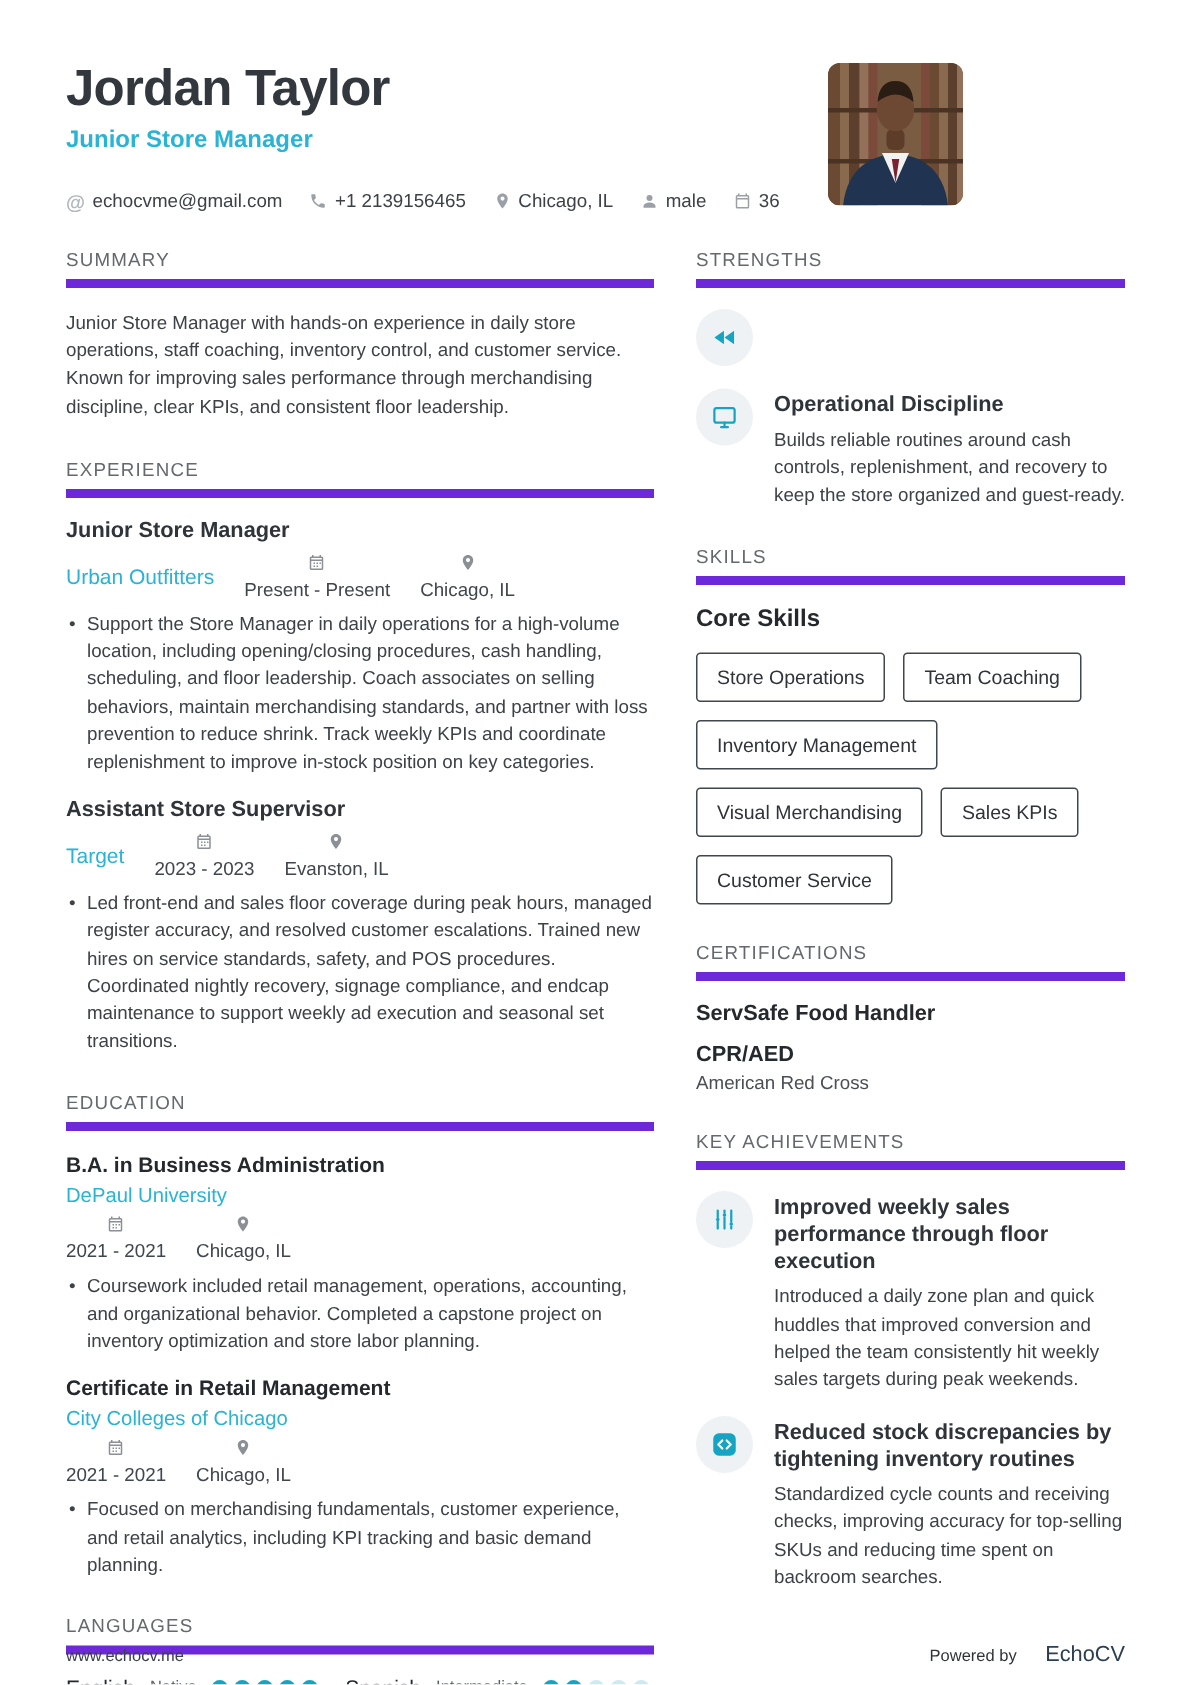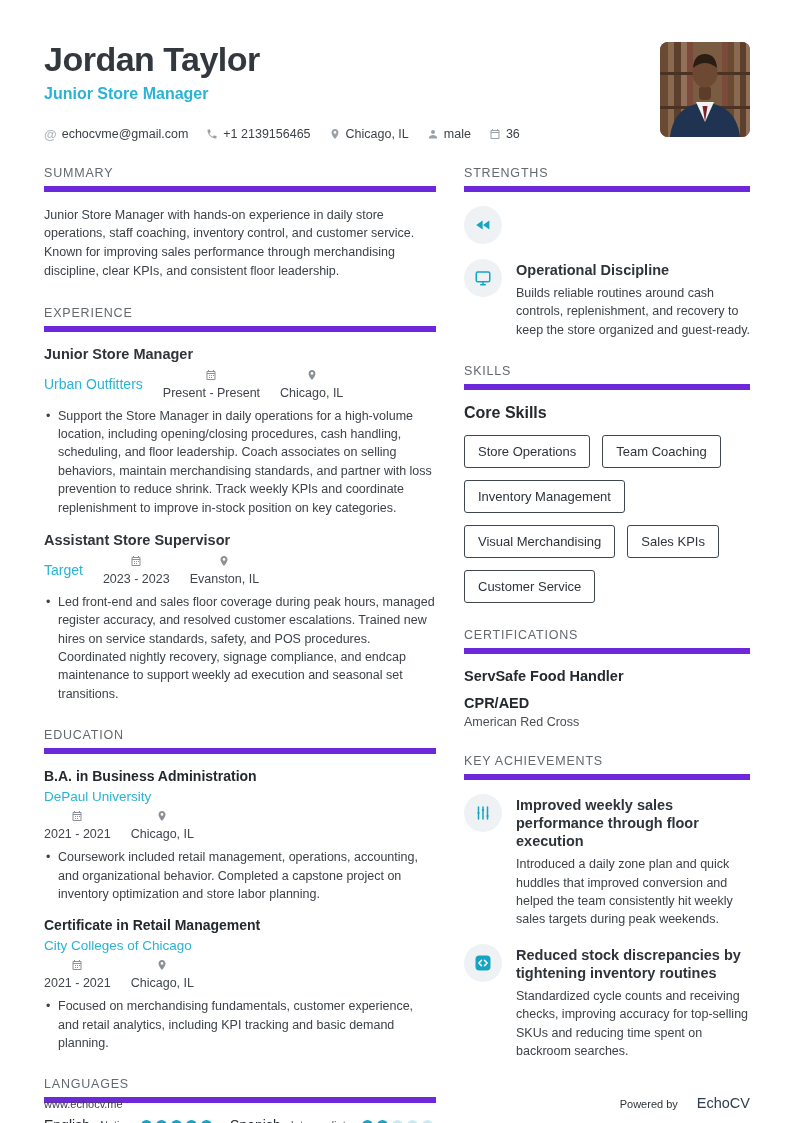--- a/index.html
+++ b/index.html
@@ -1,19 +1,19 @@
 <!DOCTYPE html>
 <html><head>
 <meta charset="utf-8">
 <style>
   html,body{margin:0;padding:0;background:#fff;}
   .page{width:794px;height:1123px;position:relative;background:#fff;overflow:hidden;
         font-family:"Liberation Sans",sans-serif;color:#3c4248;box-sizing:border-box;}
   
-  header{display:flex;justify-content:space-between;align-items:flex-start;padding:42px 44px 0 44px;gap:32px;}
+  header{display:flex;justify-content:flex-start;align-items:flex-start;padding:42px 44px 0 44px;gap:32px;}
   .name{font-size:34px;font-weight:bold;color:#33383e;margin:0 0 7px 0;letter-spacing:-0.5px;line-height:1.05;}
   .headline{font-size:16px;font-weight:bold;color:#29b3d4;margin:0 0 24px 0;}
   .contacts{display:flex;align-items:center;gap:18px;font-size:12.5px;color:#3c4248;}
   .contact{display:flex;align-items:center;gap:5px;}
   .cicon{color:#9aa0a6;display:inline-flex;align-items:center;}
   .cicon svg{display:block;}
   .at-glyph{font-size:13px;color:#b0b6bb;font-weight:bold;}
   .photo{width:90px;height:95px;border-radius:8px;overflow:hidden;flex-shrink:0;}
   
   .cols{display:flex;gap:28px;padding:0 44px;margin-top:24px;}

